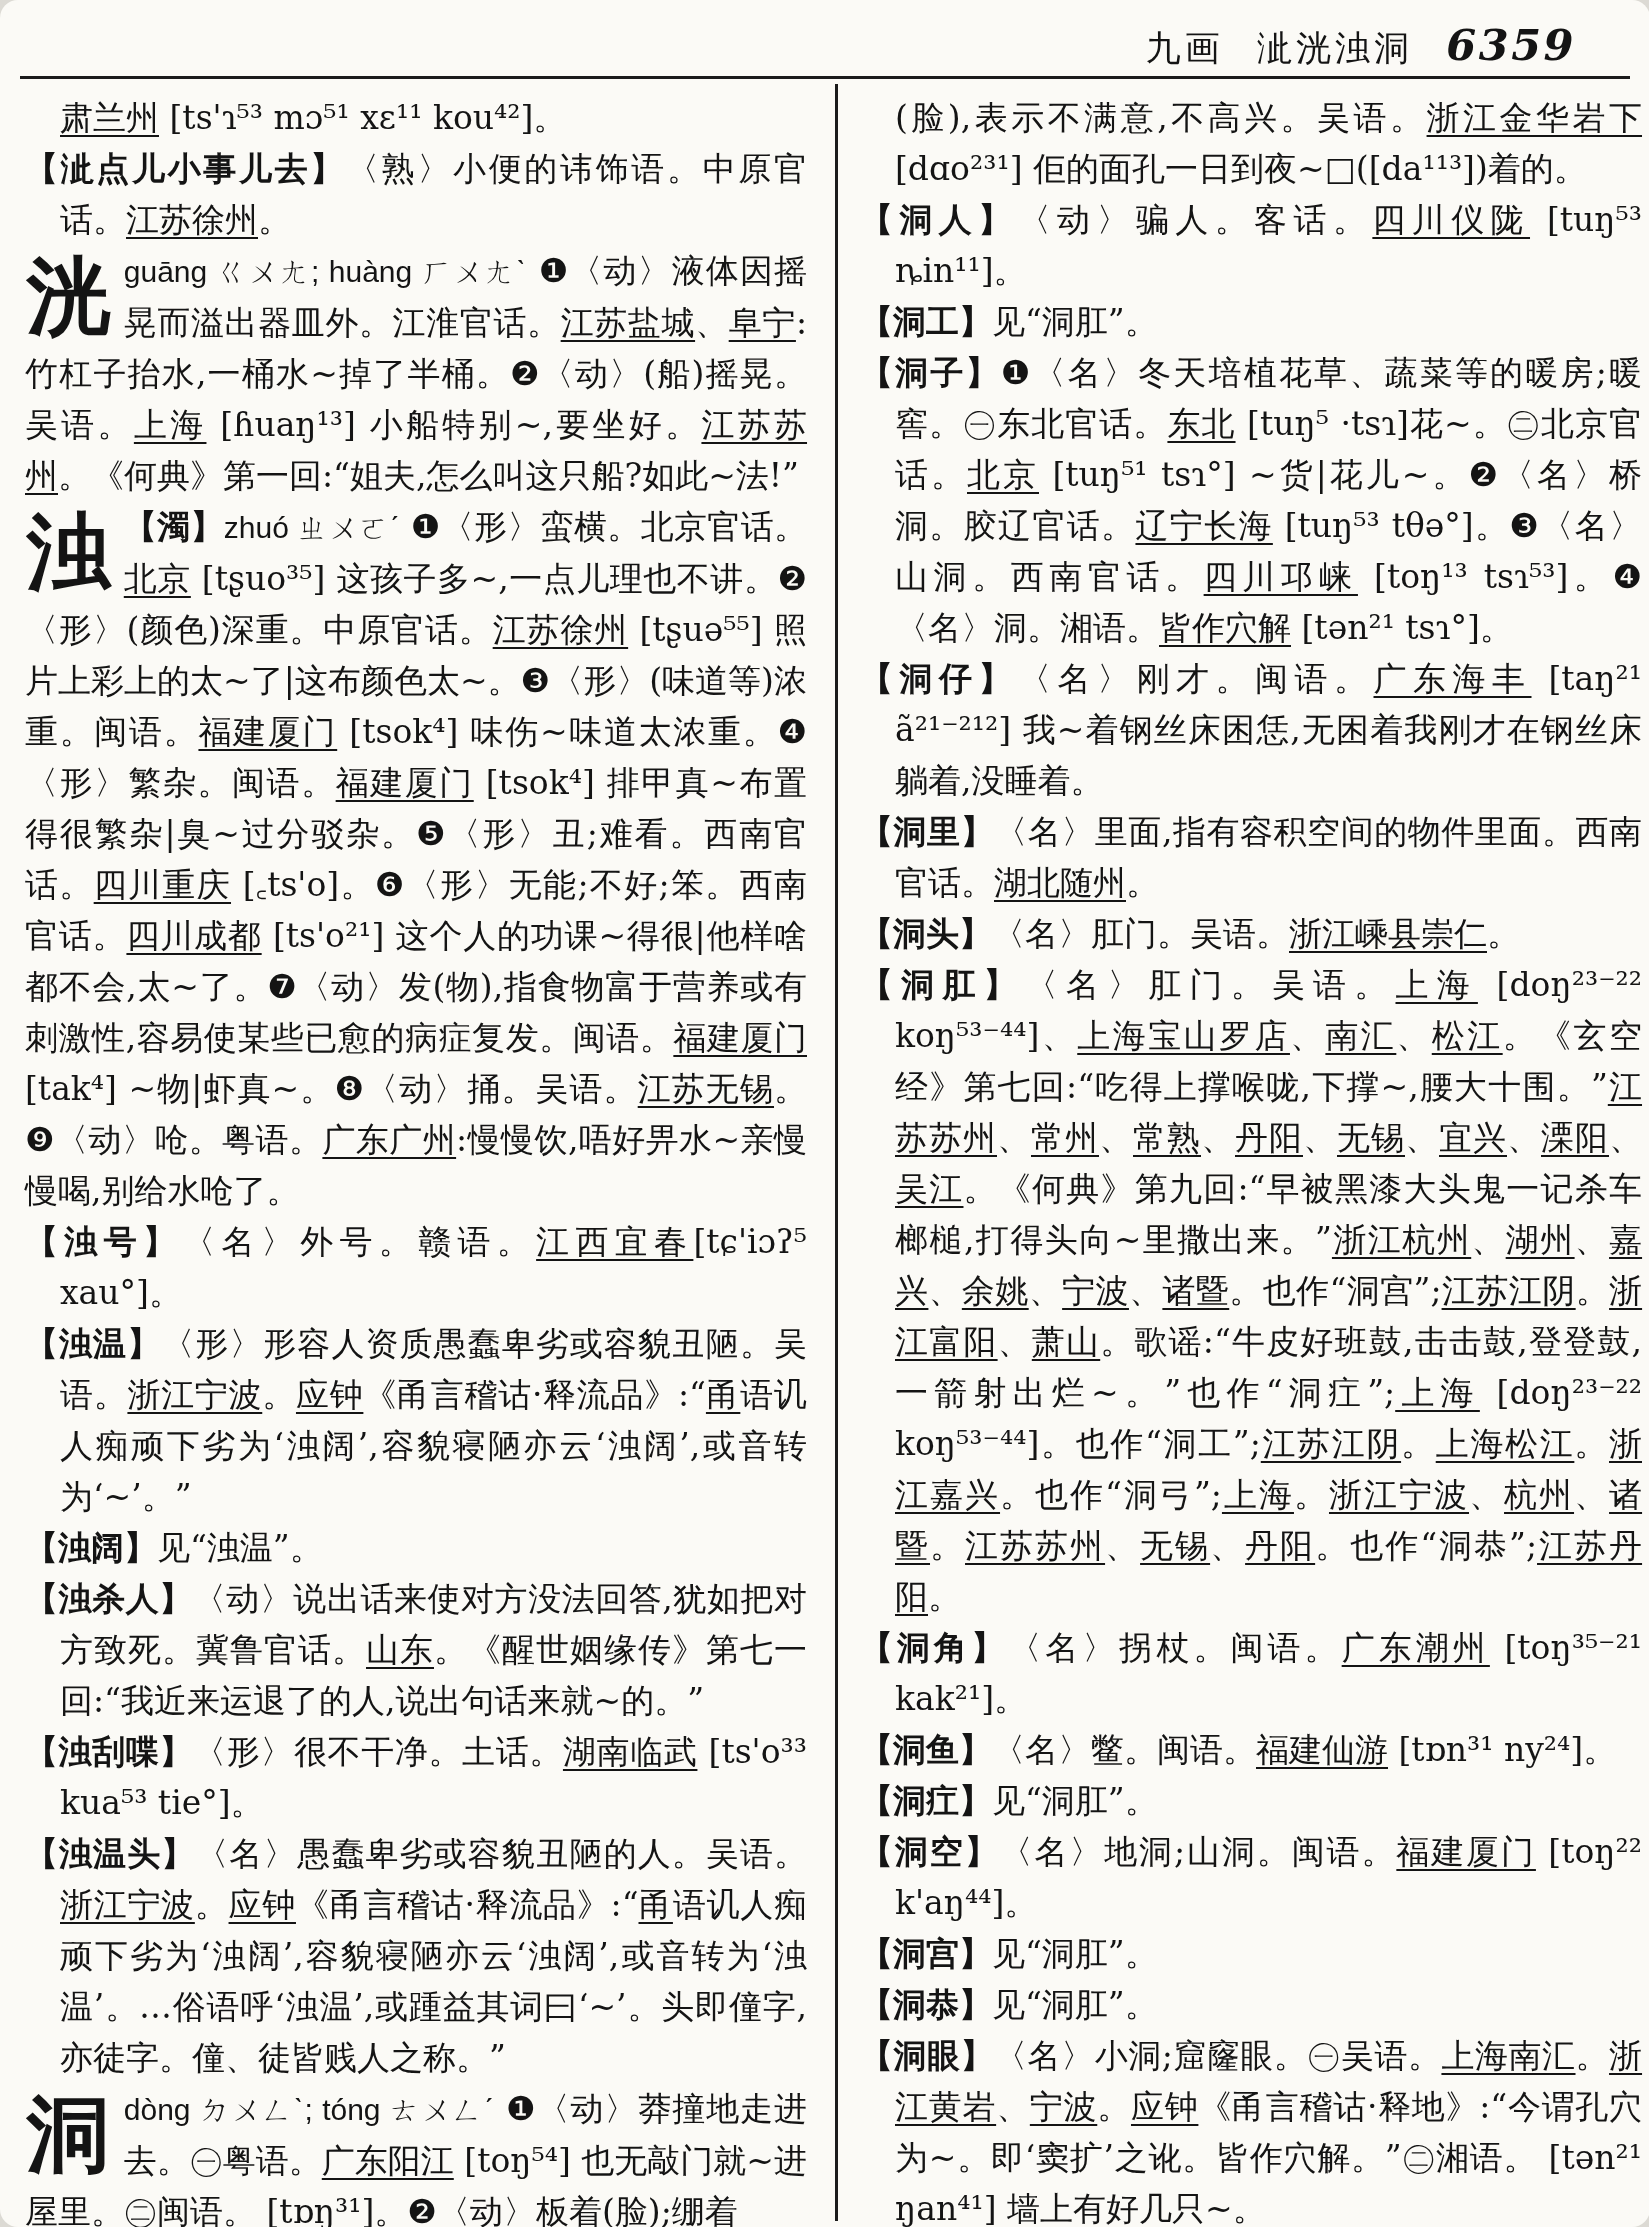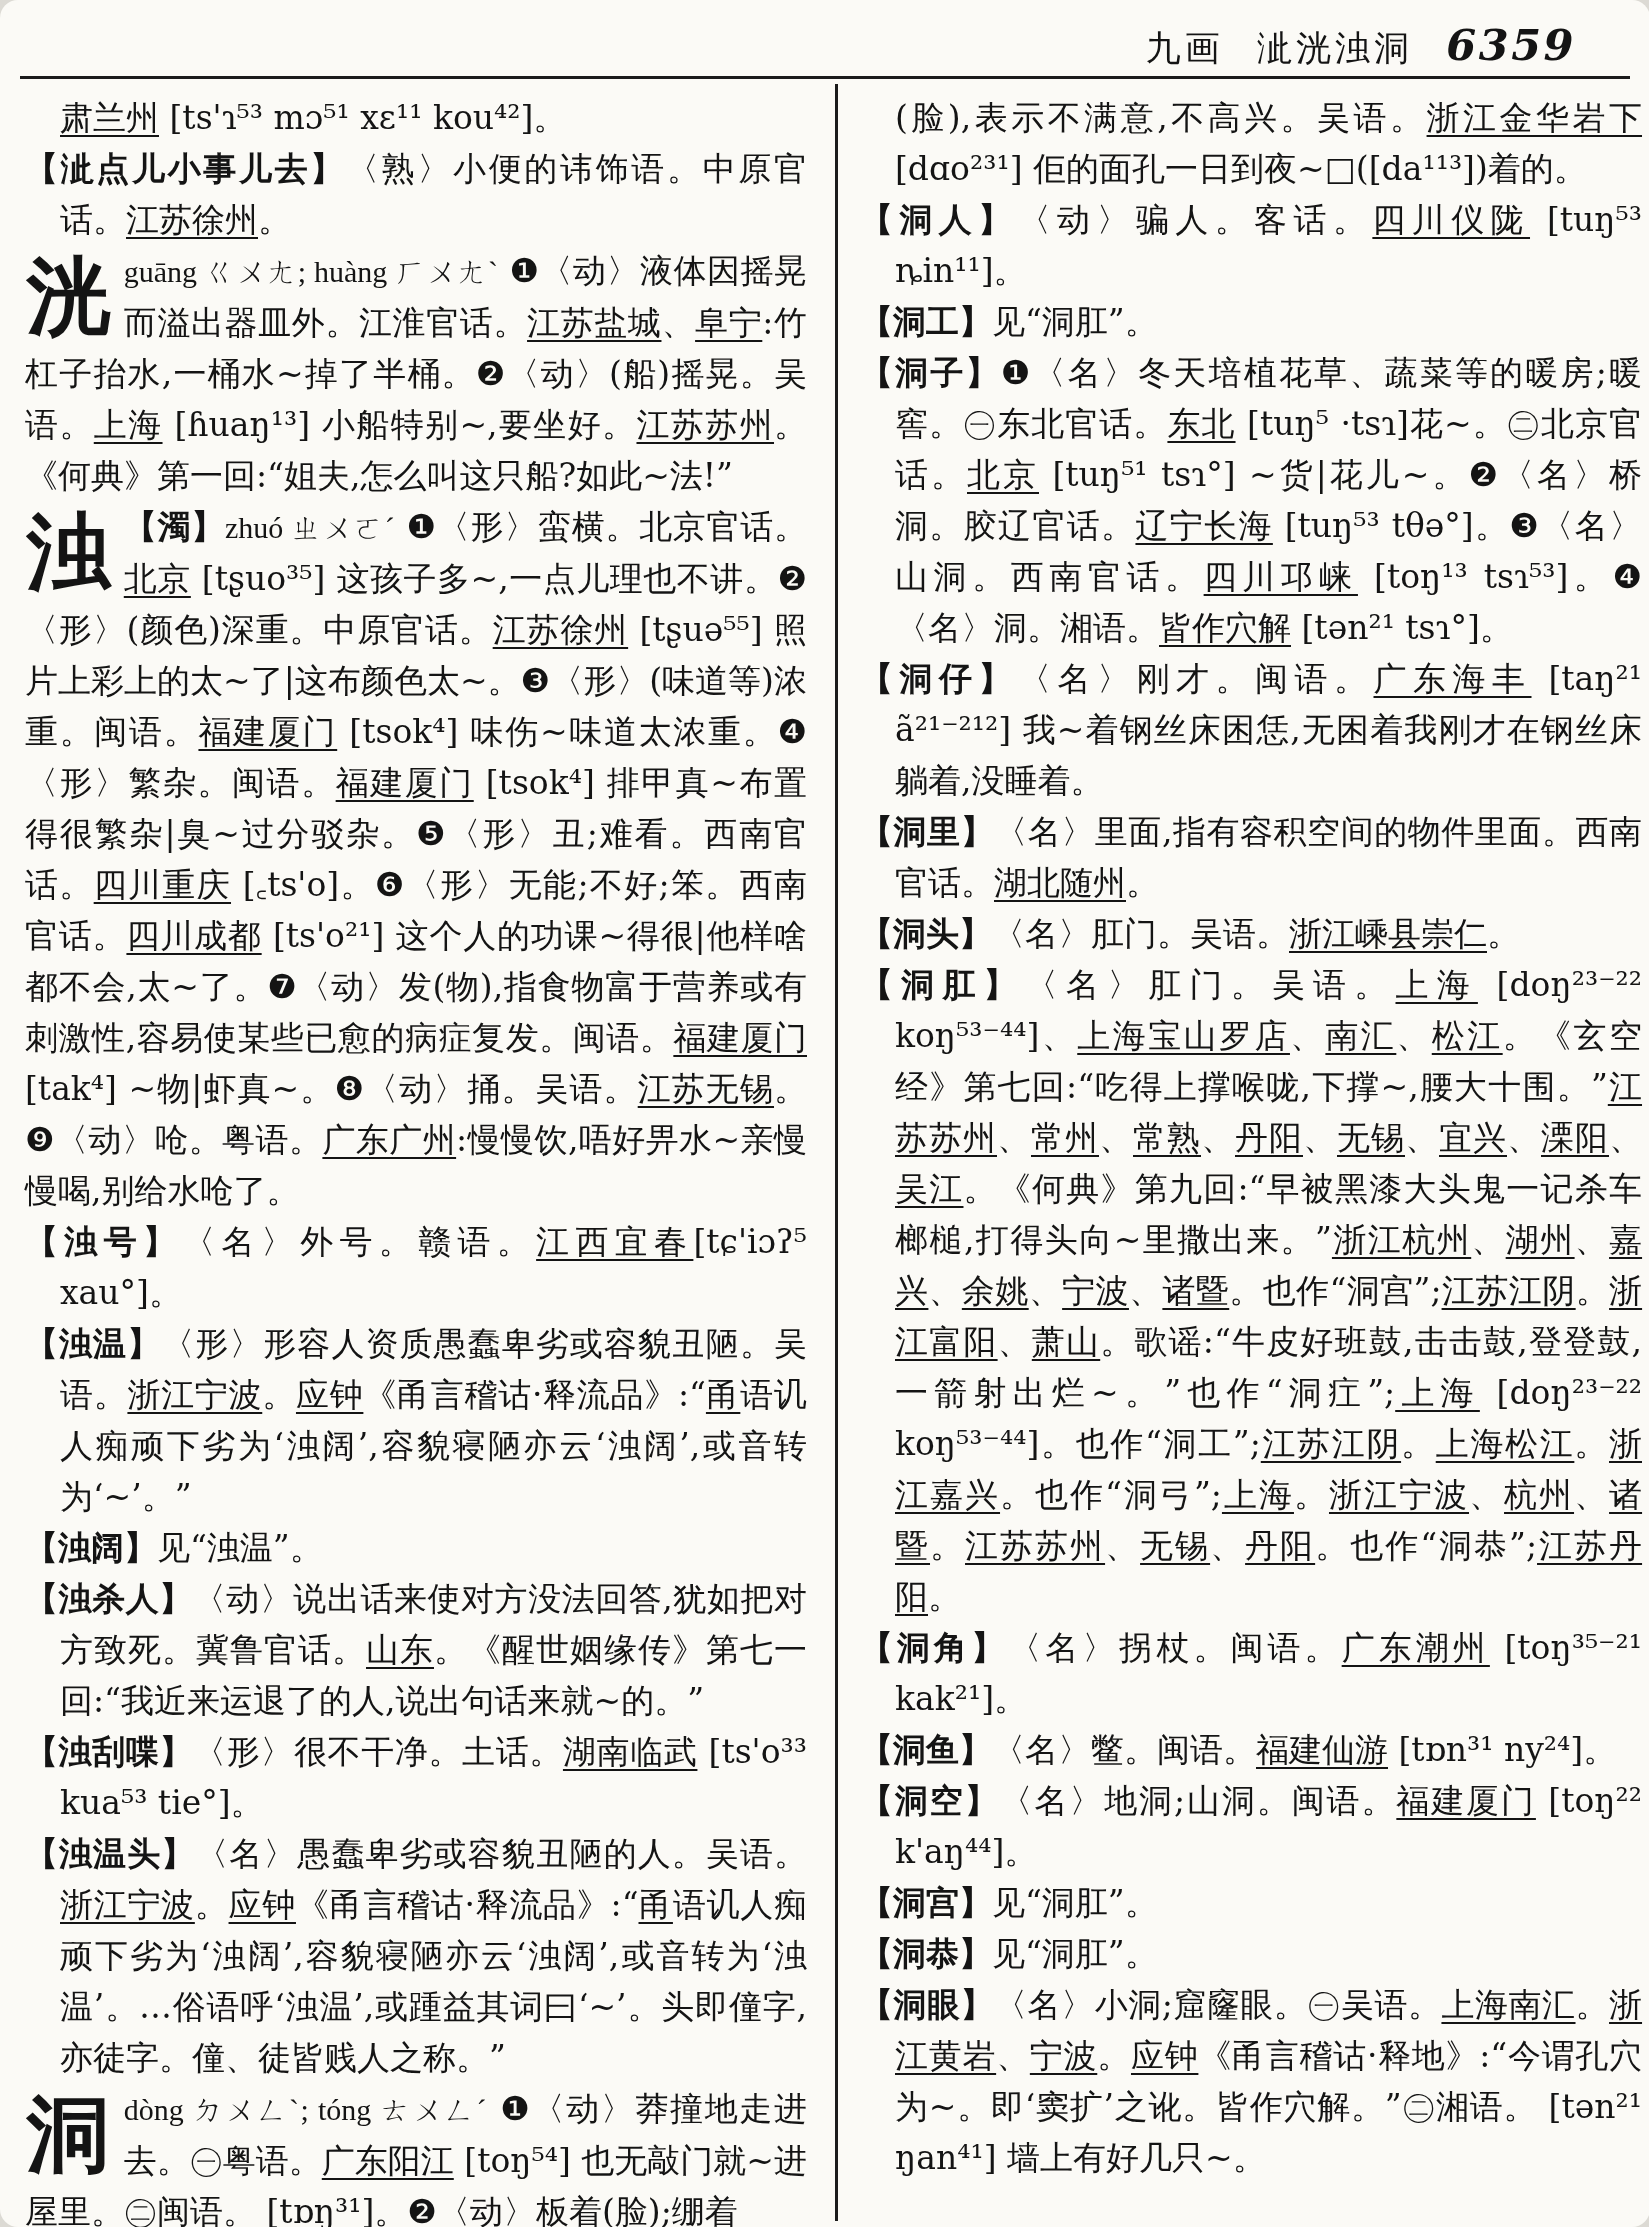--- a/index.html
+++ b/index.html
@@ -12,21 +12,21 @@
   .divider{position:absolute;left:835px;top:84px;height:2137px;width:2.5px;background:#1b1b1b;}
   .col{position:absolute;top:92px;width:782px;font-size:33px;line-height:51px;
        text-align:justify;text-justify:inter-ideograph;}
   .col-left{left:25px;}
   .col-right{left:860px;}
   .cont{padding-left:35px;}
   .entry{padding-left:35px;text-indent:-35px;margin:0;}
   .charentry{padding-left:0;text-indent:0;}
   .hw{font-weight:bold;margin-top:18px;}
   .bigchar{float:left;font-size:84px;line-height:92px;margin:5px 13.2px 0 1.6px;font-weight:bold;}
-  .pron{font-family:Liberation Serif, serif;font-size:30px;}
+  .pron{font-family:Liberation Sans, sans-serif;font-size:30px;}
   u{text-underline-offset:5.8px;text-decoration-thickness:1.6px;}
 </style>
 </head>
 <body>
 
 <div class="page">
   <div class="header">
     <span>九画</span>
     <span>泚洸浊洞</span>
     <span class="pageno">6359</span>
@@ -50,19 +50,20 @@
       <div class="cont">(脸),表示不满意,不高兴。吴语。<u>浙江金华岩下</u> [dɑo²³¹] 佢的面孔一日到夜~□([da¹¹³])着的。</div>
       <div class="entry"><span class="hw">【洞人】</span><span>〈动〉骗人。客话。<u>四川仪陇</u> [tuŋ⁵³ ȵin¹¹]。</span></div>
       <div class="entry"><span class="hw">【洞工】</span><span>见“洞肛”。</span></div>
       <div class="entry"><span class="hw">【洞子】</span><span>❶〈名〉冬天培植花草、蔬菜等的暖房;暖窖。㊀东北官话。<u>东北</u> [tuŋ⁵ ·tsɿ]花~。㊁北京官话。<u>北京</u> [tuŋ⁵¹ tsɿ°] ~货|花儿~。❷〈名〉桥洞。胶辽官话。<u>辽宁长海</u> [tuŋ⁵³ tθə°]。❸〈名〉山洞。西南官话。<u>四川邛崃</u> [toŋ¹³ tsɿ⁵³]。❹〈名〉洞。湘语。<u>皆作穴解</u> [tən²¹ tsɿ°]。</span></div>
       <div class="entry"><span class="hw">【洞仔】</span><span>〈名〉刚才。闽语。<u>广东海丰</u> [taŋ²¹ ã²¹⁻²¹²] 我~着钢丝床困恁,无困着我刚才在钢丝床躺着,没睡着。</span></div>
       <div class="entry"><span class="hw">【洞里】</span><span>〈名〉里面,指有容积空间的物件里面。西南官话。<u>湖北随州</u>。</span></div>
       <div class="entry"><span class="hw">【洞头】</span><span>〈名〉肛门。吴语。<u>浙江嵊县崇仁</u>。</span></div>
       <div class="entry"><span class="hw">【洞肛】</span><span>〈名〉肛门。吴语。<u>上海</u> [doŋ²³⁻²² koŋ⁵³⁻⁴⁴]、<u>上海宝山罗店</u>、<u>南汇</u>、<u>松江</u>。《玄空经》第七回:“吃得上撑喉咙,下撑~,腰大十围。”<u>江苏苏州</u>、<u>常州</u>、<u>常熟</u>、<u>丹阳</u>、<u>无锡</u>、<u>宜兴</u>、<u>溧阳</u>、<u>吴江</u>。《何典》第九回:“早被黑漆大头鬼一记杀车榔槌,打得头向~里撒出来。”<u>浙江杭州</u>、<u>湖州</u>、<u>嘉兴</u>、<u>余姚</u>、<u>宁波</u>、<u>诸暨</u>。也作“洞宫”;<u>江苏江阴</u>。<u>浙江富阳</u>、<u>萧山</u>。歌谣:“牛皮好班鼓,击击鼓,登登鼓,一箭射出烂~。”也作“洞疘”;<u>上海</u> [doŋ²³⁻²² koŋ⁵³⁻⁴⁴]。也作“洞工”;<u>江苏江阴</u>。<u>上海松江</u>。<u>浙江嘉兴</u>。也作“洞弓”;<u>上海</u>。<u>浙江宁波</u>、<u>杭州</u>、<u>诸暨</u>。<u>江苏苏州</u>、<u>无锡</u>、<u>丹阳</u>。也作“洞恭”;<u>江苏丹阳</u>。</span></div>
       <div class="entry"><span class="hw">【洞角】</span><span>〈名〉拐杖。闽语。<u>广东潮州</u> [toŋ³⁵⁻²¹ kak²¹]。</span></div>
       <div class="entry"><span class="hw">【洞鱼】</span><span>〈名〉鳖。闽语。<u>福建仙游</u> [tɒn³¹ ny²⁴]。</span></div>
+      <div class="entry"><span class="hw">【洞疘】</span><span>见“洞肛”。</span></div>
       <div class="entry"><span class="hw">【洞空】</span><span>〈名〉地洞;山洞。闽语。<u>福建厦门</u> [toŋ²² k'aŋ⁴⁴]。</span></div>
       <div class="entry"><span class="hw">【洞宫】</span><span>见“洞肛”。</span></div>
       <div class="entry"><span class="hw">【洞恭】</span><span>见“洞肛”。</span></div>
       <div class="entry"><span class="hw">【洞眼】</span><span>〈名〉小洞;窟窿眼。㊀吴语。<u>上海南汇</u>。<u>浙江黄岩</u>、<u>宁波</u>。<u>应钟</u>《甬言稽诂·释地》:“今谓孔穴为~。即‘窦扩’之讹。皆作穴解。”㊁湘语。 [tən²¹ ŋan⁴¹] 墙上有好几只~。</span></div>
     </div>
 </div>
 
 
 </body></html>

